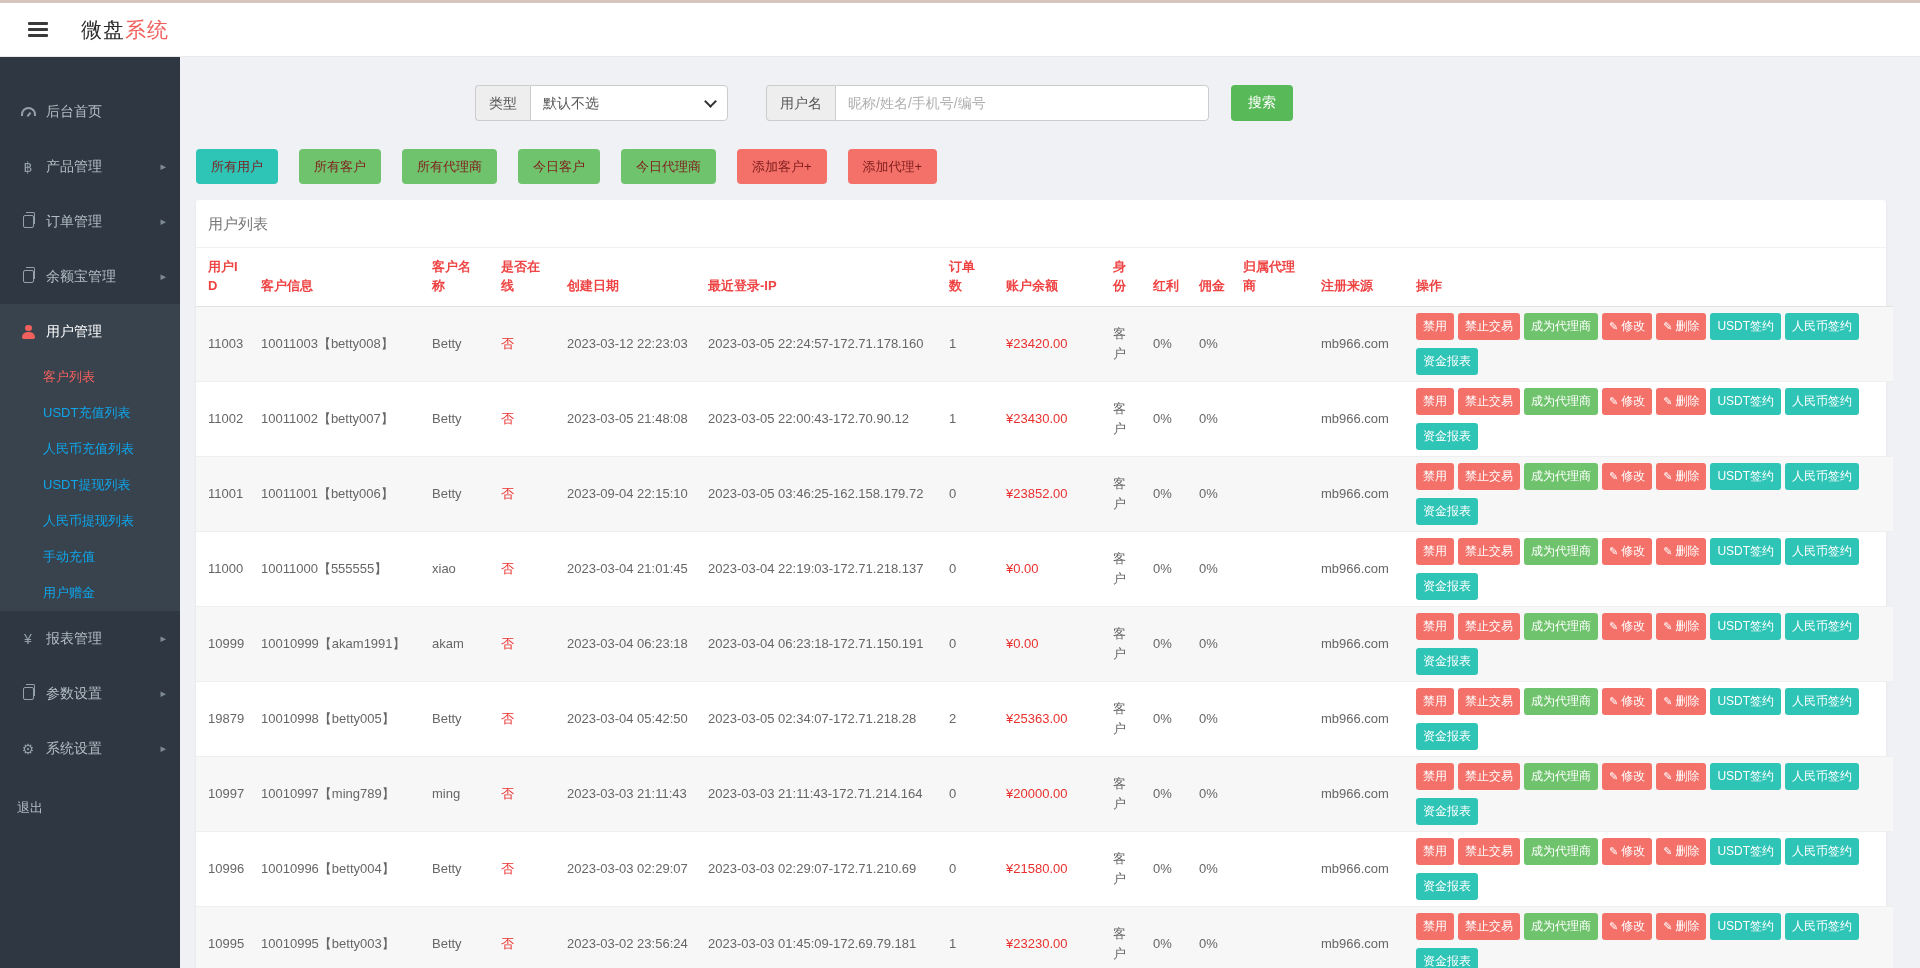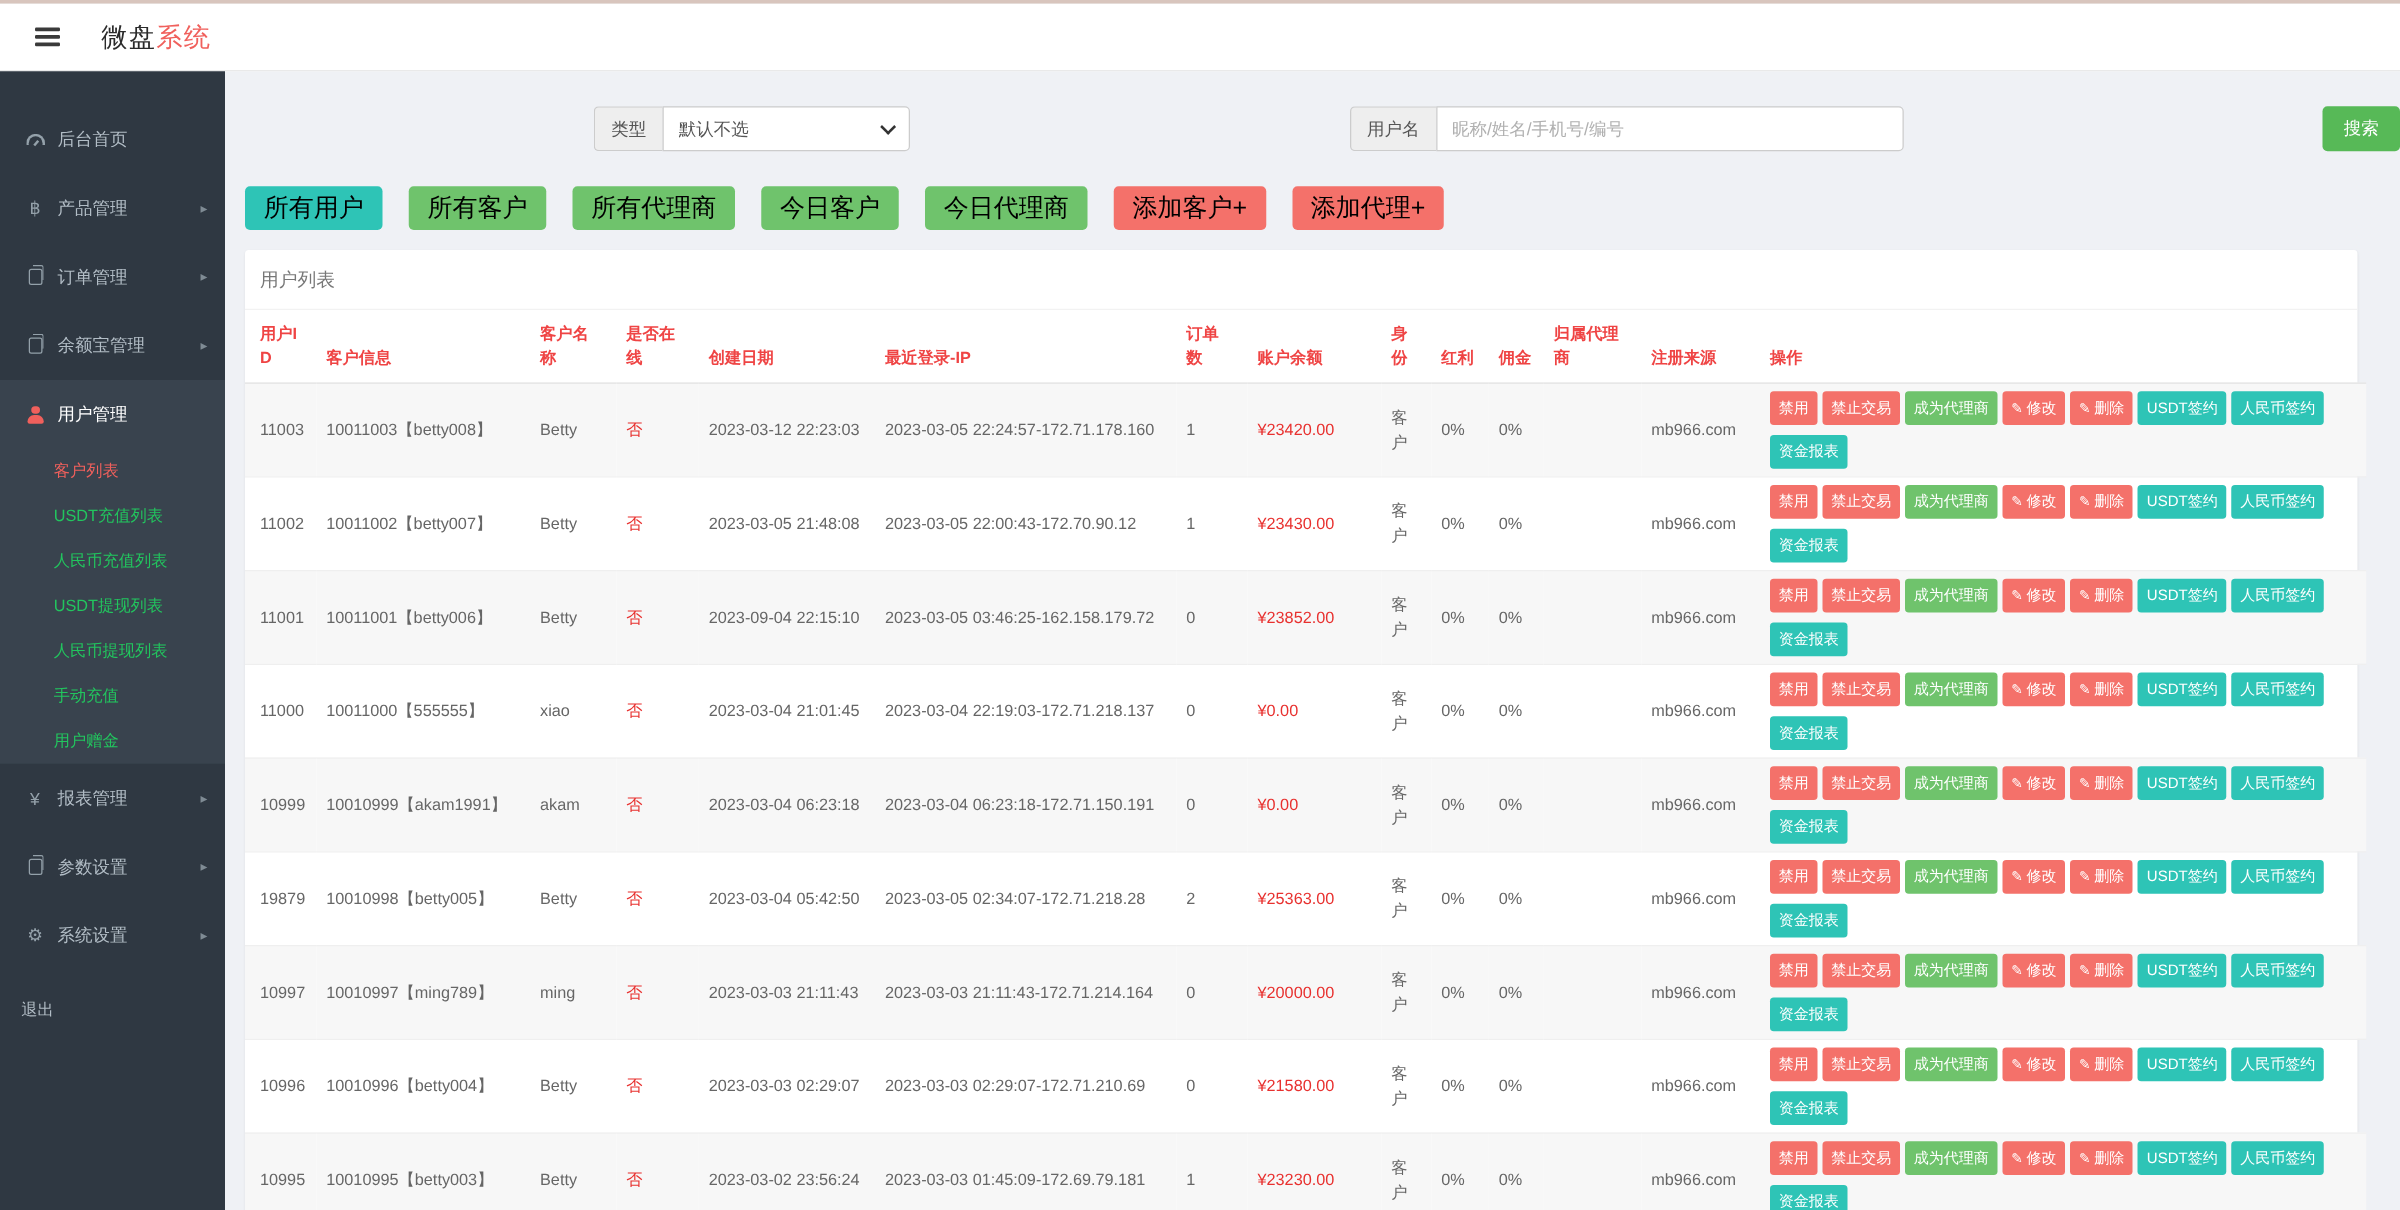--- a/index.html
+++ b/index.html
@@ -16,49 +16,49 @@
   .layout { display:flex; height:911px; }
 
   
   aside { width:180px; background:var(--sidebar-bg,#2f3842); flex-shrink:0; padding-top:27px; overflow:hidden; }
   .side-item { display:flex; align-items:center; height:55px; padding:0 14px 0 17px; font-size:14px; color:#b2bdc6; cursor:pointer; }
   .side-item .mi { width:22px; margin-right:7px; color:#94a1aa; display:flex; align-items:center; justify-content:center; font-size:14px; }
   .side-item .arrow { margin-left:auto; color:#7f8b94; font-size:11px; }
   .side-group { background:#39434e; }
   .side-group > .side-item { color:#fff; }
   .side-group > .side-item .mi { color:var(--accent-red,#f0605c); }
-  .sub-item { display:block; padding:9px 14px 9px 43px; font-size:13px; color:#22c55e; cursor:pointer; }
+  .sub-item { display:block; padding:9px 14px 9px 43px; font-size:13px; color:#0ea5e9; cursor:pointer; }
   .sub-item.active { color:var(--accent-red,#f0605c); }
   .side-item.logout { height:48px; margin-top:8px; font-size:13px; }
 
   
   .icon-gauge { width:15px; height:9px; border:2px solid currentColor; border-bottom:none; border-radius:15px 15px 0 0; position:relative; }
   .icon-gauge::after { content:""; position:absolute; left:5px; top:3px; width:2px; height:5px; background:currentColor; transform:rotate(40deg); }
   .icon-copy { width:11px; height:13px; border:1.5px solid currentColor; border-radius:2px; position:relative; }
   .icon-copy::after { content:""; position:absolute; left:2.5px; top:-4.5px; width:8px; height:11px; border-top:1.5px solid currentColor; border-right:1.5px solid currentColor; border-radius:0 2px 0 0; }
   .icon-person { width:14px; height:14px; position:relative; }
   .icon-person::before { content:""; position:absolute; top:0; left:4px; width:6.5px; height:6.5px; border-radius:50%; background:currentColor; }
   .icon-person::after { content:""; position:absolute; bottom:0; left:1px; width:12.5px; height:6.5px; border-radius:6px 6px 2px 2px; background:currentColor; }
 
   
   main { flex:1; padding:0 0 0 16px; }
-  .filter-row { margin:28px 0 0 279px; display:flex; height:36px;justify-content:space-between; }
+  .filter-row { margin:28px 0 0 279px; display:flex; height:36px; }
   .ig { display:flex; }
   .ig-label { background:#eee; border:1px solid #ccc; border-right:none; padding:0 13px; line-height:34px; font-size:14px; color:#555; border-radius:4px 0 0 4px; white-space:nowrap; }
   .sel-wrap { position:relative; }
   .sel-wrap::after { content:""; position:absolute; right:13px; top:12px; width:7px; height:7px; border-right:2px solid #333; border-bottom:2px solid #333; transform:rotate(45deg); pointer-events:none; }
   select.ctl, input.ctl { height:36px; border:1px solid #ccc; border-radius:0 4px 4px 0; font-size:14px; color:#555; background:#fff; padding:0 12px; outline:none; font-family:inherit; }
   select.ctl { width:198px; appearance:none; -webkit-appearance:none; }
   input.ctl { width:374px; }
   input.ctl::placeholder { color:#b0b0b0; }
   .ig-user { margin-left:38px; }
   .btn-search { margin-left:22px; height:36px; padding:0 17px; background:var(--search-green,#57b957); color:#fff; border:none; border-radius:4px; font-size:14px; cursor:pointer; font-family:inherit; }
 
   .toolbar { margin-top:28px; display:flex; gap:21px; }
-  .tbtn { height:35px; padding:0 15px; border:none; border-radius:4px; color:#000000; font-size:20px; cursor:pointer; white-space:nowrap; font-family:inherit; }
+  .tbtn { height:35px; padding:0 15px; border:none; border-radius:4px; color:#7f1d1d; font-size:13px; cursor:pointer; white-space:nowrap; font-family:inherit; }
   .tbtn.teal { background:var(--teal,#2ec4b6); }
   .tbtn.green { background:var(--green,#6fc36c); }
   .tbtn.red { background:var(--salmon,#f4716a); }
 
   .card { margin-top:16px; width:1690px; min-height:760px; background:#fff; border-radius:3px; box-shadow:0 1px 2px rgba(0,0,0,.08); }
   .card-title { padding:15px 12px 13px; font-size:15px; color:#777; border-bottom:1px solid #f2f2f2; }
 
   table { width:100%; border-collapse:collapse; table-layout:fixed; font-size:13px; color:#666; }
   th { text-align:left; vertical-align:bottom; padding:10px 8px; color:#ef4444; font-weight:bold; line-height:1.45; border-bottom:1px solid #e2e2e2; }
   th:first-child, td:first-child { padding-left:12px; }

